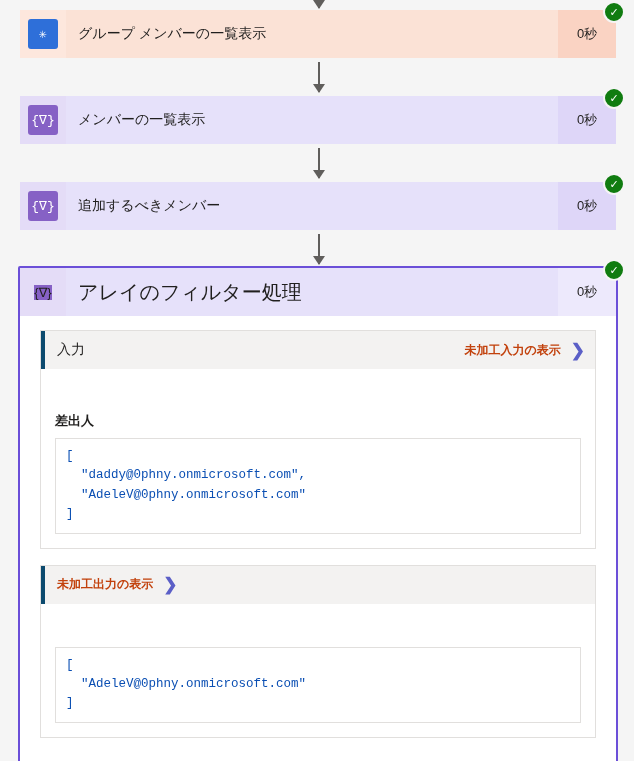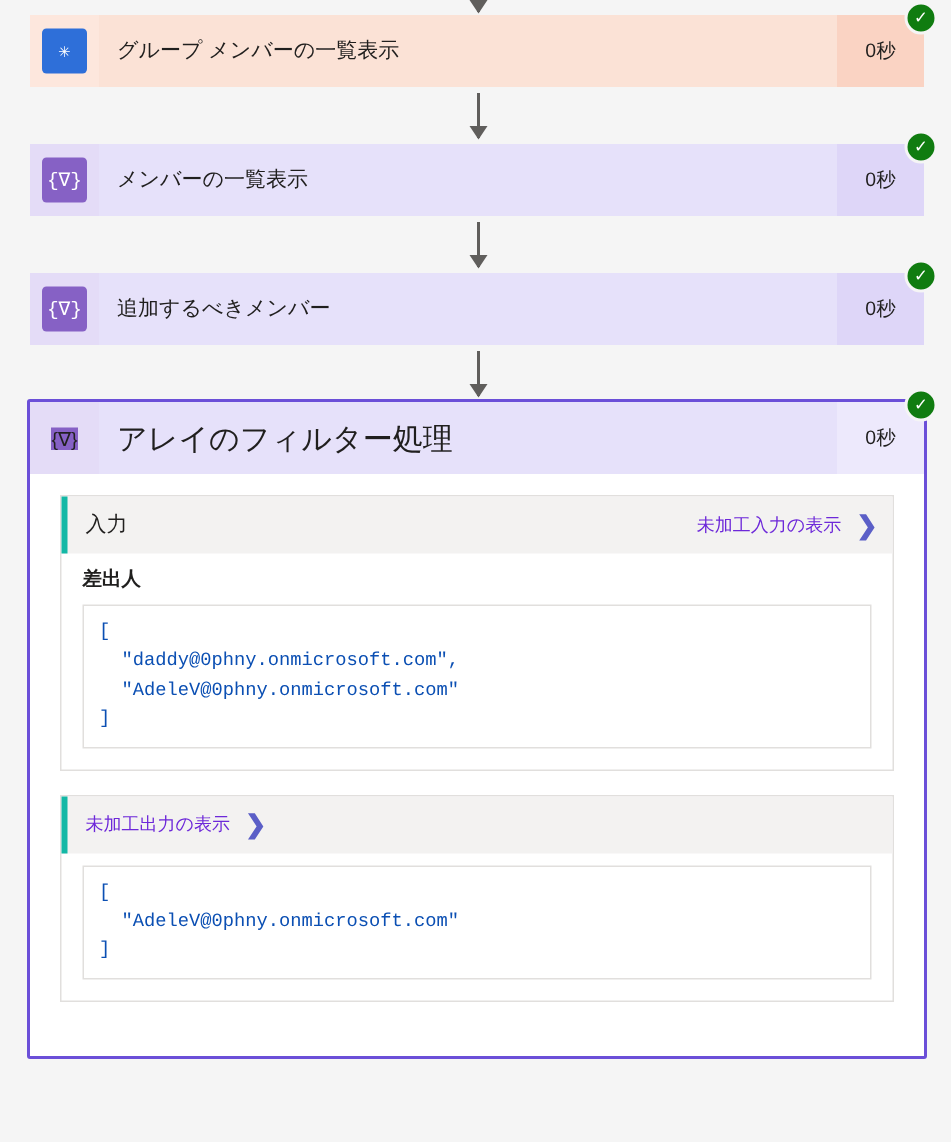--- a/index.html
+++ b/index.html
@@ -141,42 +141,44 @@
   .section {
     border: 1px solid #e1dfdd;
     background: #ffffff;
     margin-bottom: 16px;
   }
   .section-head {
     display: flex;
     align-items: center;
     height: 38px;
     background: #f3f2f1;
-    border-left: 4px solid #14b8a6;
+    border-left: 4px solid #0c4a6e;
     padding: 0 10px 0 12px;
     box-sizing: border-box;
   }
   .section-head .sec-title {
     font-size: 14px;
     color: #201f1e;
     flex: 1;
   }
   .section-head .raw-link {
     font-size: 12px;
-    color: #6d28d9;
+    color: #c2410c;
     margin-right: 10px;
+    font-weight: bold;
   }
   .chev {
     color: #5b5fc7;
     font-size: 17px;
     font-weight: bold;
     line-height: 1;
   }
   .field {
-    padding: 8px 14px 14px 14px;
+    padding: 27px 14px 14px 14px;
+    margin-top: 16px;
   }
   .field-label {
     font-size: 13px;
     font-weight: bold;
     color: #201f1e;
     margin-bottom: 8px;
   }
   .codebox {
     border: 1px solid #e1dfdd;
     background: #fff;

